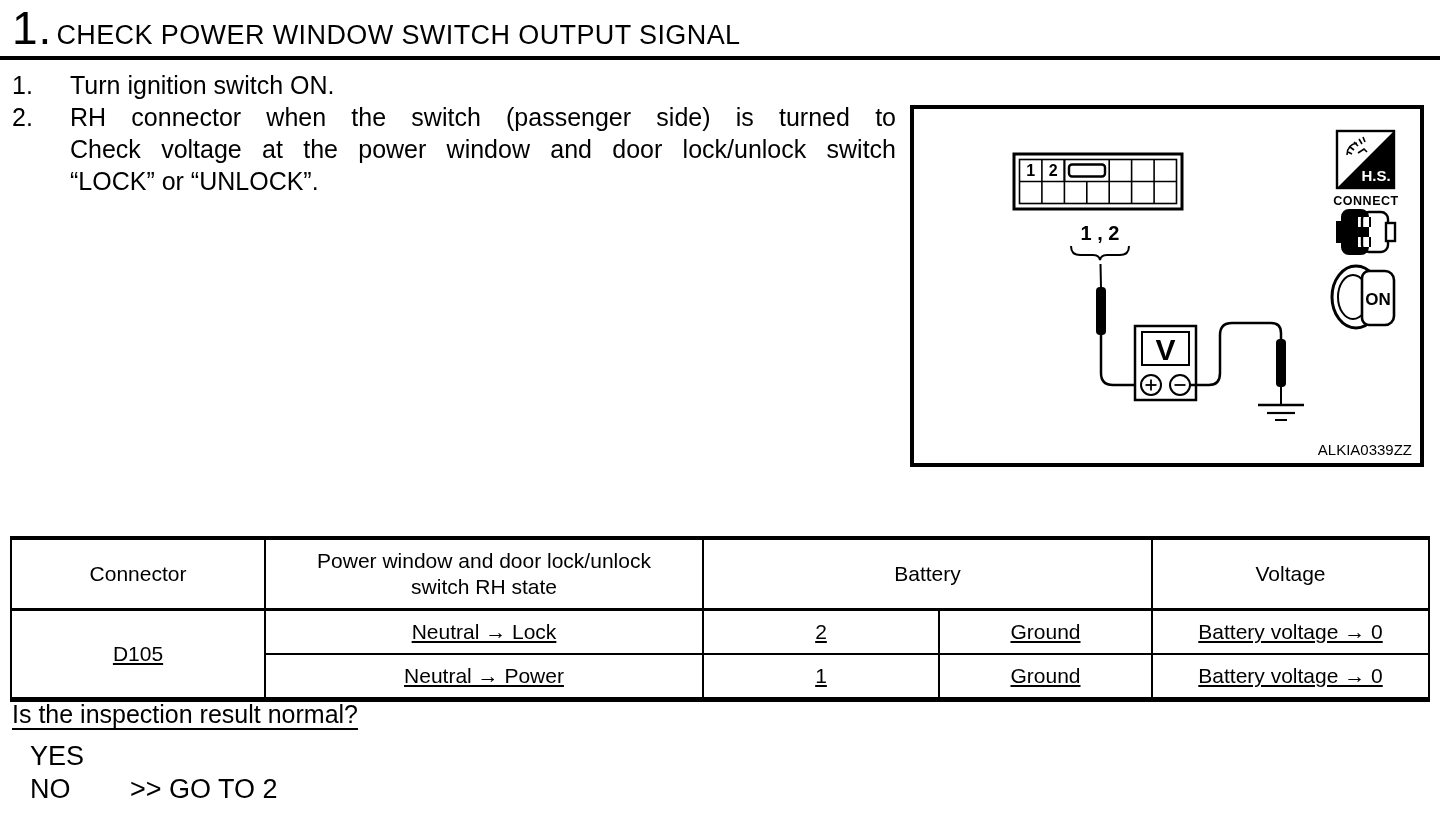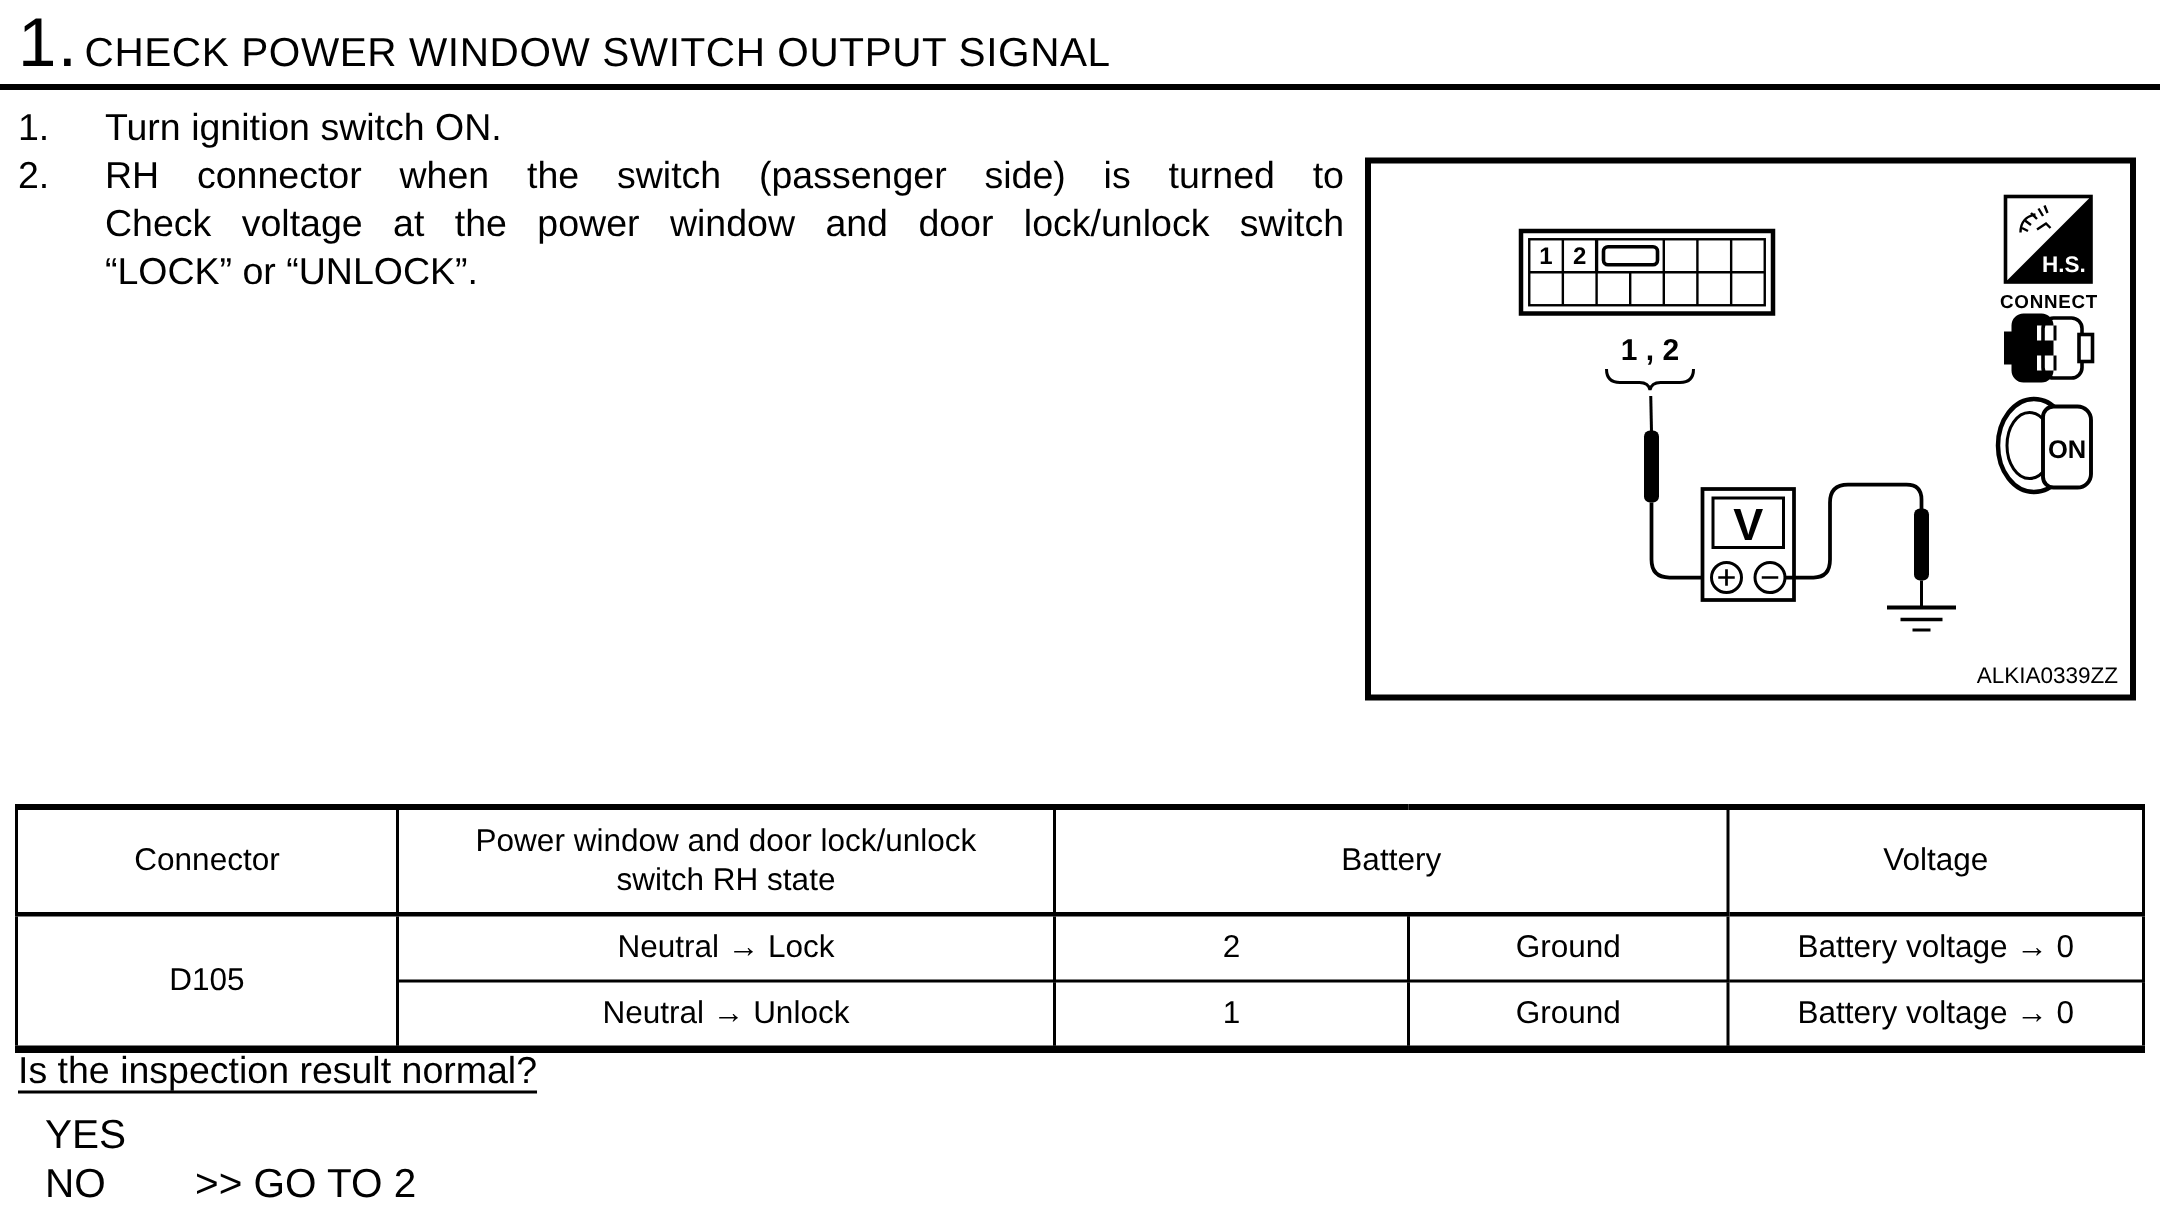--- a/index.html
+++ b/index.html
@@ -31,21 +31,21 @@
   
   .dtable-wrap{left:10px;top:536px;width:1235px;}
   table.dtable{border-collapse:collapse;table-layout:fixed;width:1418px;
     border-left:2px solid #000;border-right:2px solid #000;
     border-top:4px solid #000;border-bottom:5px solid #000;}
   .dtable th,.dtable td{
     border:2px solid #000;font-weight:400;text-align:center;vertical-align:middle;
     font-size:21px;line-height:26px;padding:0;}
   .dtable thead th{border-bottom:3px solid #000;height:68px;}
   .dtable thead th.state-h{padding:0 28px;margin-left:34px;}
-  .dtable tbody td{height:42px;}
+  .dtable tbody td{height:42px;text-decoration:underline;}
 
   
   .question{left:12px;top:700px;font-size:25px;
     text-decoration:underline;text-decoration-thickness:2px;text-underline-offset:5px;}
   .results{left:30px;top:740px;font-size:27px;line-height:33px;}
   .result-row{display:flex;}
   .result-ans{display:inline-block;width:100px;flex:none;}
 </style>
 </head>
 <body>
@@ -181,21 +181,21 @@
     </thead>
     <tbody>
       <tr>
         <td rowspan="2">D105</td>
         <td>Neutral → Lock</td>
         <td>2</td>
         <td>Ground</td>
         <td>Battery voltage → 0</td>
       </tr>
       <tr>
-        <td>Neutral → Unlock</td>
+        <td>Neutral → Power</td>
         <td>1</td>
         <td>Ground</td>
         <td>Battery voltage → 0</td>
       </tr>
     </tbody>
   </table>
 </div>
 
 <div class="abs question">Is the inspection result normal?</div>
 

